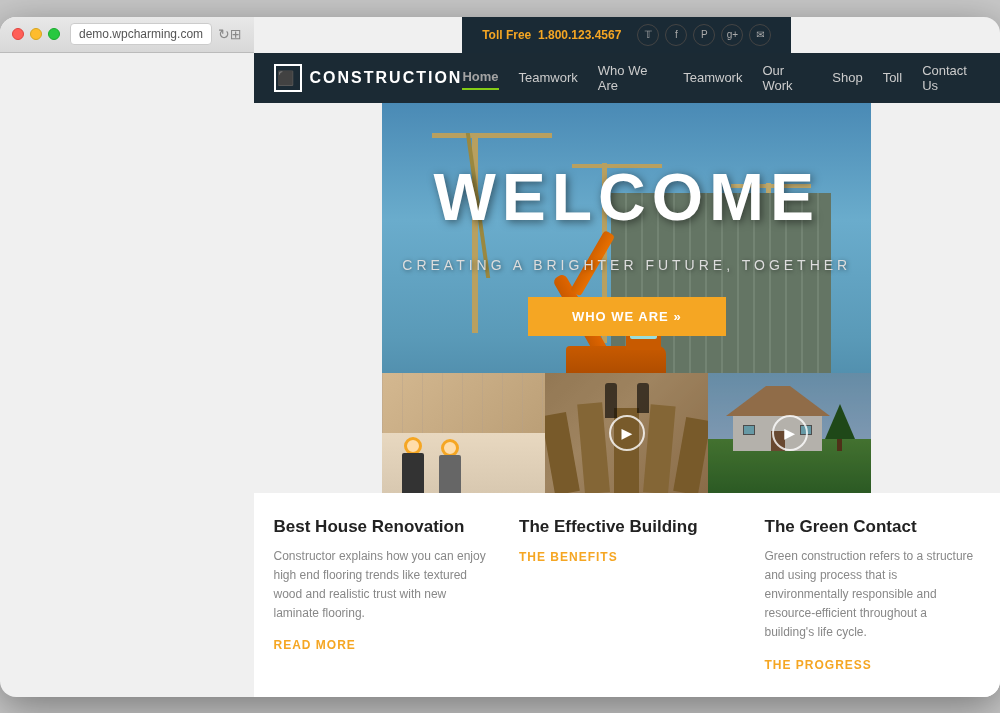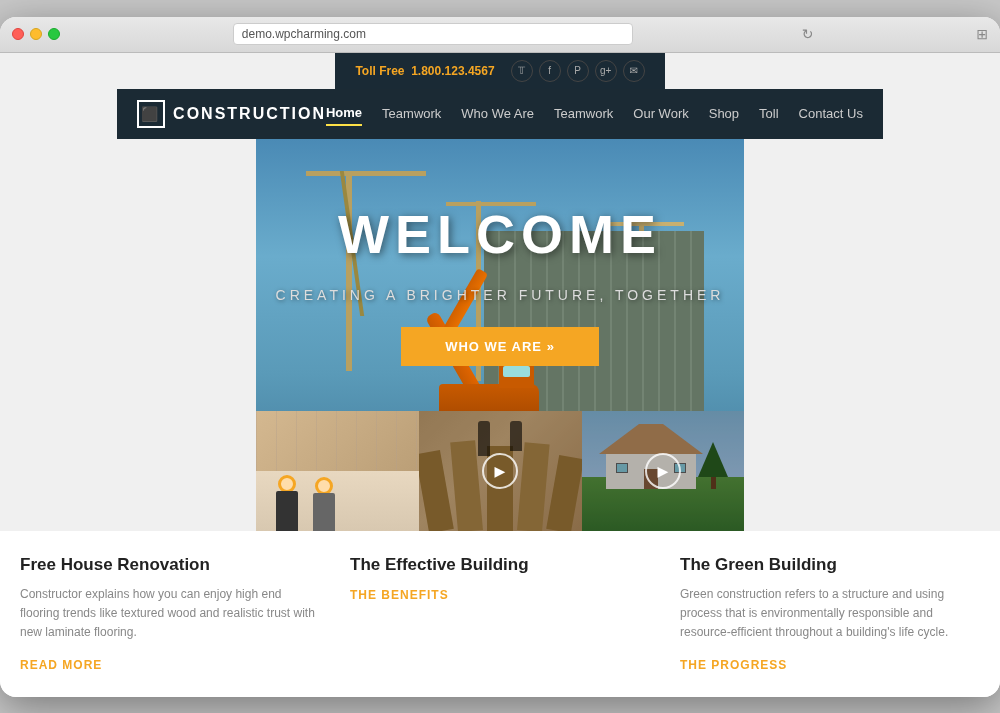--- a/index.html
+++ b/index.html
@@ -13,21 +13,21 @@
     }
 
     
     .browser-window {
       width: 1000px;
       height: 680px;
       border-radius: 16px;
       box-shadow: 0 10px 40px rgba(0,0,0,0.4);
       overflow: hidden;
       display: flex;
-      flex-direction: column;
+      flex-direction: row;
       background: #f0f0f0;
     }
 
     .browser-titlebar {
       background: linear-gradient(to bottom, #e8e8e8, #d8d8d8);
       height: 36px;
       display: flex;
       align-items: center;
       padding: 0 12px;
       border-bottom: 1px solid #bbb;
@@ -164,23 +164,23 @@
 
     .nav-link {
       color: #ccc;
       font-size: 13px;
       cursor: pointer;
       text-decoration: none;
       padding: 4px 0;
     }
 
     .nav-link.active {
-      color: #ffffff;
+      color: #a3a3a3;
       font-weight: bold;
-      border-bottom: 2px solid #fde047;
+      border-bottom: 2px solid #84cc16;
     }
 
     
     .hero {
       flex: 1;
       background: linear-gradient(135deg, #2c5f7a 0%, #1a3a50 30%, #3a6a85 60%, #2a5060 100%);
       position: relative;
       display: flex;
       flex-direction: column;
       min-height: 320px;
@@ -208,21 +208,21 @@
       display: flex;
       flex-direction: column;
       align-items: center;
       justify-content: center;
       flex: 1;
       padding: 40px 20px 20px;
       text-align: center;
     }
 
     .hero-title {
-      font-size: 54px;
+      font-size: 66px;
       font-weight: 900;
       color: white;
       letter-spacing: 6px;
       text-shadow: 2px 2px 8px rgba(0,0,0,0.5);
       margin-bottom: 22px;
     }
 
     .hero-subtitle {
       font-size: 14px;
       color: #ddd;
@@ -479,29 +479,29 @@
           </div>
           <div class="thumb-overlay">
             <div class="play-btn">▶</div>
           </div>
         </div>
       </div>
     </div>
 
     <div class="content-cards">
       <div class="card">
-        <h3 class="card-title">Free House Renovation</h3>
+        <h3 class="card-title">Best House Renovation</h3>
         <p class="card-text">Constructor explains how you can enjoy high end flooring trends like textured wood and realistic trust with new laminate flooring.</p>
         <a class="card-link">READ MORE</a>
       </div>
       <div class="card">
         <h3 class="card-title">The Effective Building</h3>
         <a class="card-link">THE BENEFITS</a>
       </div>
       <div class="card">
-        <h3 class="card-title">The Green Building</h3>
+        <h3 class="card-title">The Green Contact</h3>
         <p class="card-text">Green construction refers to a structure and using process that is environmentally responsible and resource-efficient throughout a building's life cycle.</p>
         <a class="card-link">THE PROGRESS</a>
       </div>
     </div>
 
   </div>
 </div>
 
 </body></html>

